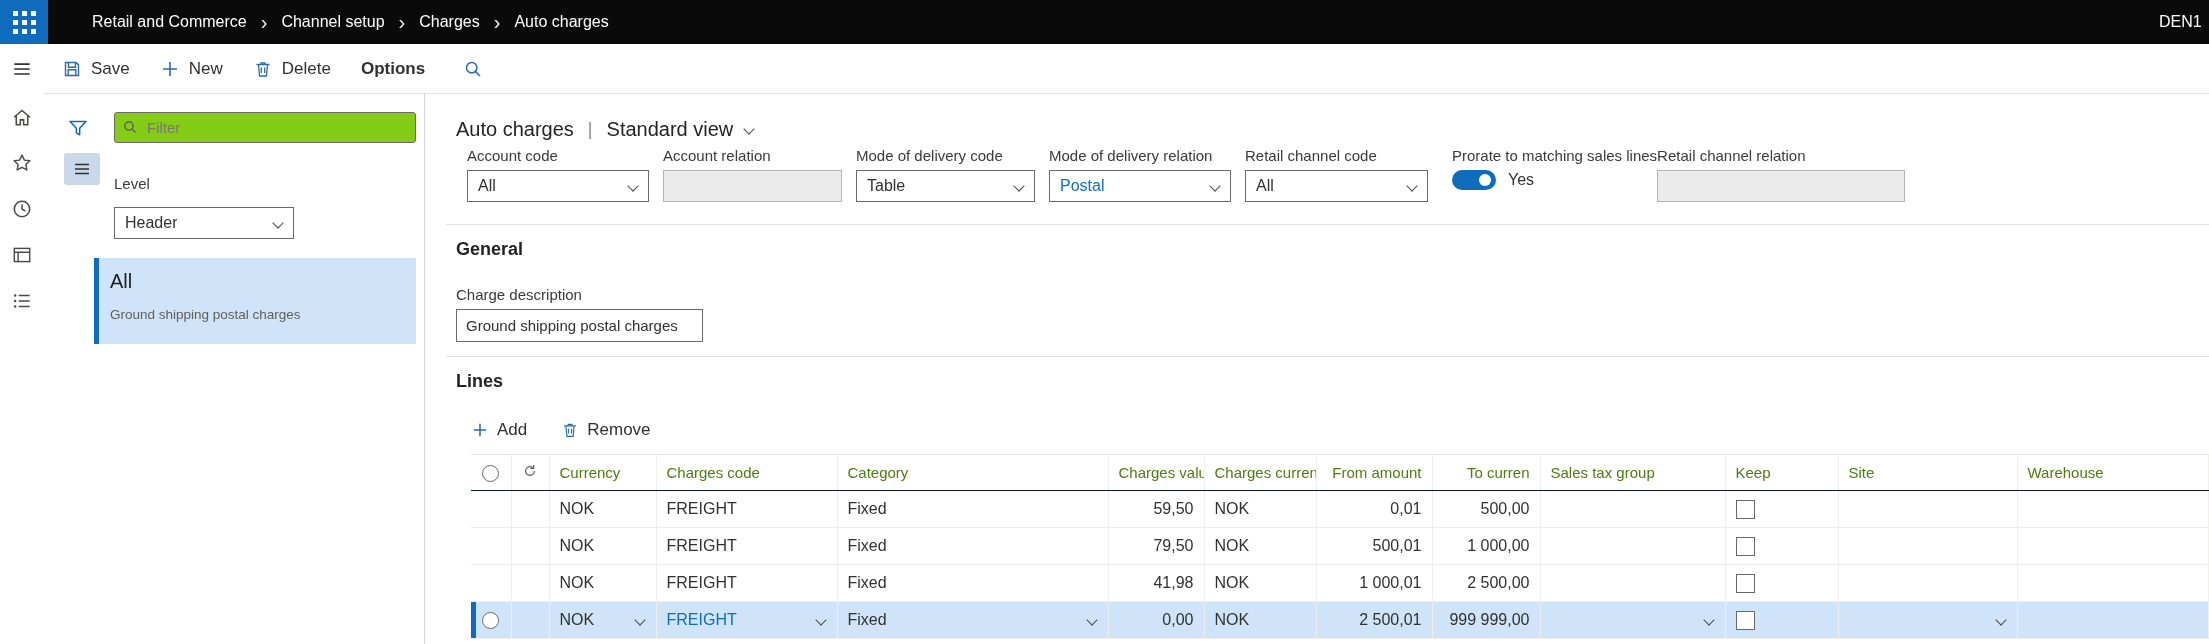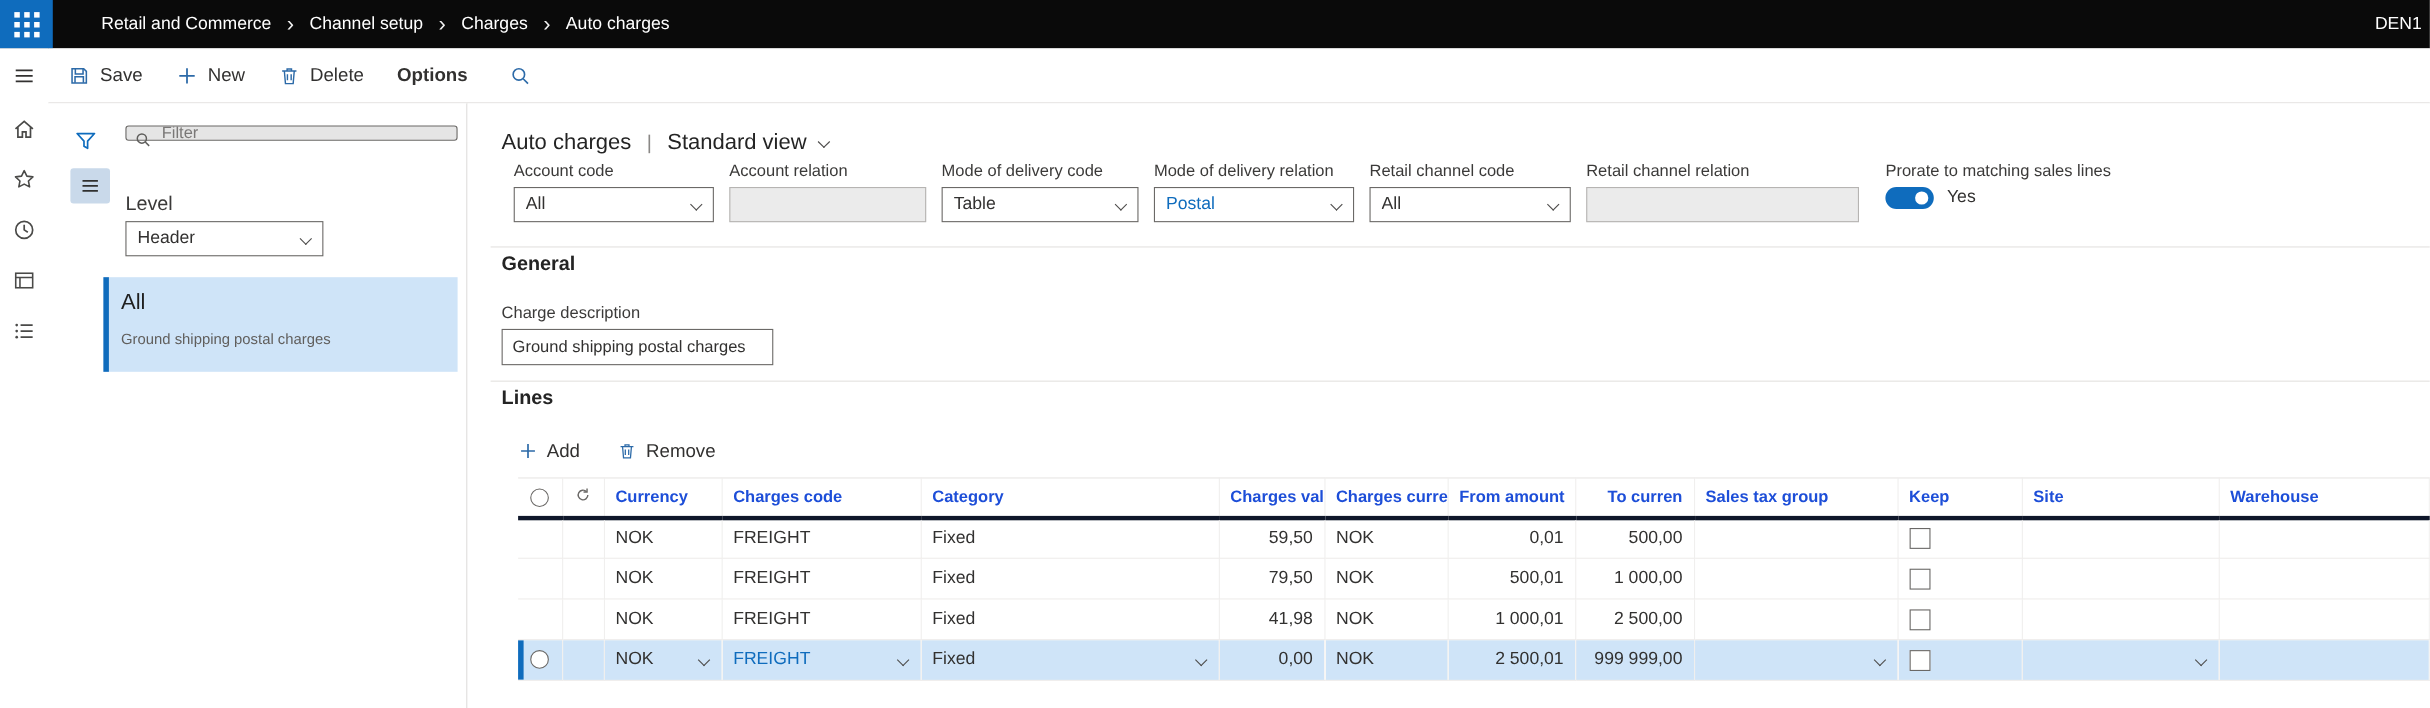--- a/index.html
+++ b/index.html
@@ -43,25 +43,25 @@
   .content{ flex:1; display:flex; min-height:0; }
 
   
   .panel{ width:381px; flex:0 0 auto; border-right:1px solid #d6d4d2; background:#fff; padding:18px 8px 0 20px; }
   .panel-top{ display:flex; }
   .panel-tools{ width:50px; display:flex; flex-direction:column; gap:12px; padding-top:3px; }
   .funnel-btn{ color:var(--accent); width:28px; height:26px; display:grid; place-items:center; }
   .view-toggle{ width:36px; height:32px; border-radius:3px; background:#c9d9ea; display:grid; place-items:center; color:#30302f; }
   .panel-fields{ flex:1; }
   .searchbox{ position:relative; height:31px; }
-  .searchbox input{ width:100%; height:14px; border:1px solid var(--input-border); border-radius:3px; padding:0 10px 0 32px; font:inherit; font-size:15px; color:var(--text); outline:none; background:#e5e5e5; }
+  .searchbox input{ width:100%; height:31px; border:1px solid var(--input-border); border-radius:3px; padding:0 10px 0 32px; font:inherit; font-size:15px; color:var(--text); outline:none; background:#84cc16; }
   .searchbox input::placeholder{ color:#7a7877; }
   .searchbox .sicon{ position:absolute; left:8px; top:7px; color:#5f5e5c; }
   .level{ margin-top:32px; }
-  .level label{ font-size:18px; color:#3b3a39; display:block; margin-bottom:5px; }
+  .level label{ font-size:15px; color:#3b3a39; display:block; margin-bottom:15px; }
   .combo{ height:32px; border:1px solid var(--input-border); background:#fff; display:flex; align-items:center; justify-content:space-between; padding:0 10px; font-size:16px; cursor:pointer; gap:6px; }
   .level .combo{ width:180px; }
   .nav-list{ margin:19px 0 0 30px; }
   .nav-item{ position:relative; background:var(--selection-bg); padding:12px 12px 16px 16px; min-height:86px; cursor:pointer; }
   .nav-item .bar{ position:absolute; left:0; top:0; bottom:0; width:5px; background:var(--accent); }
   .nav-item .title{ font-size:20px; color:#1f1f1f; }
   .nav-item .subtitle{ margin-top:14px; font-size:13.5px; color:var(--muted); }
 
   
   .main{ flex:1; min-width:0; padding:24px 0 0 31px; background:#fff; overflow:hidden; }
@@ -83,32 +83,32 @@
   .combo-value.link{ color:var(--accent); }
   .input-disabled{ height:32px; background:#ebebeb; border:1px solid #b6b4b2; }
   .prorate{ margin-left:10px; margin-right:0; }
   .toggle-row{ display:flex; align-items:center; gap:12px; margin-top:6px; }
   .toggle{ width:44px; height:20px; border-radius:10px; background:var(--accent); position:relative; display:inline-block; }
   .toggle .knob{ position:absolute; right:5px; top:4px; width:12px; height:12px; border-radius:50%; background:#fff; }
   .toggle-label{ font-size:16px; }
 
   .divider{ border-top:1px solid #e3e1df; margin:22px 0 0 -10px; }
   .divider.d2{ margin-top:14px; }
-  .section-head{ display:block; font-size:18px; font-weight:700; color:#242424; margin-top:4px; line-height:21px; }
+  .section-head{ display:block; font-size:18px; font-weight:700; color:#242424; margin-top:14px; line-height:21px; }
   .charge-desc{ margin-top:26px; }
   .charge-desc label{ display:block; font-size:15px; color:#3b3a39; margin-bottom:6px; line-height:17px; }
   .charge-desc input{ width:247px; height:33px; border:1px solid var(--input-border); padding:0 9px; font:inherit; font-size:15px; color:var(--text); outline:none; }
 
   .lines-toolbar{ display:flex; align-items:center; gap:34px; margin:26px 0 0 15px; height:24px; }
   .ltool{ display:flex; align-items:center; gap:8px; font-size:17px; color:var(--text); }
 
   
   .grid{ margin:12px 0 0 15px; border-collapse:collapse; table-layout:fixed; width:1737px; }
   .grid th, .grid td{ border-right:1px solid #f0efee; padding:0 10px; overflow:hidden; white-space:nowrap; vertical-align:middle; }
-  .grid thead th{ height:36px; border-top:1px solid #e8e6e4; border-bottom:4px solid #0f172a; text-align:left; font-size:15px; font-weight:bold; color:#1d4ed8; }
+  .grid thead th{ height:36px; border-top:1px solid #e8e6e4; border-bottom:1px solid #0f172a; text-align:left; font-size:15px; font-weight:normal; color:#4d7c0f; }
   .grid tbody td{ height:37px; border-bottom:1px solid #efedeb; font-size:16px; color:var(--text); }
   .grid .num{ text-align:right; }
   .grid .c-icon{ text-align:center; padding:0 4px; }
   .grid tr.selected td{ background:var(--selection-bg); }
   .grid tr.selected td:first-child{ box-shadow:inset 5px 0 0 var(--accent); }
   .grid tr.selected .linkish{ color:var(--accent); }
   .cellflex{ display:flex; align-items:center; justify-content:space-between; gap:6px; }
   .grid .chev{ visibility:hidden; }
   .grid tr.selected .chev{ visibility:visible; }
   .radio{ width:17px; height:17px; border:1.5px solid #6a6866; border-radius:50%; display:inline-block; background:#fff; vertical-align:middle; }
@@ -307,32 +307,32 @@
                 <span class="chev"></span>
               </div>
             </div>
             <div class="field w5">
               <label>Retail channel code</label>
               <div class="combo">
                 <span class="combo-value">All</span>
                 <span class="chev"></span>
               </div>
             </div>
-            <div class="field w6">
-              <label>Retail channel relation</label>
-              <div class="input-disabled"></div>
-            </div>
             <div class="field prorate">
               <label>Prorate to matching sales lines</label>
               <div class="toggle-row">
                 <button class="toggle" aria-checked="true">
                     <span class="knob"></span>
                   </button>
                 <span class="toggle-label">Yes</span>
               </div>
+            </div>
+            <div class="field w6">
+              <label>Retail channel relation</label>
+              <div class="input-disabled"></div>
             </div>
           </div>
 
           <div class="divider"></div>
           <button class="section-head">General</button>
 
           <div class="charge-desc">
             <label>Charge description</label>
             <input value="Ground shipping postal charges" style="">
           </div>

